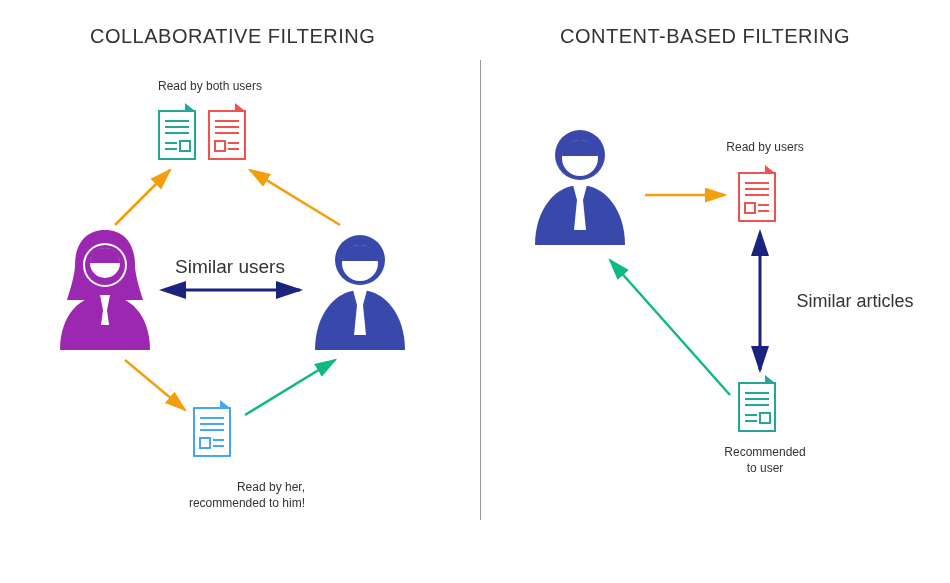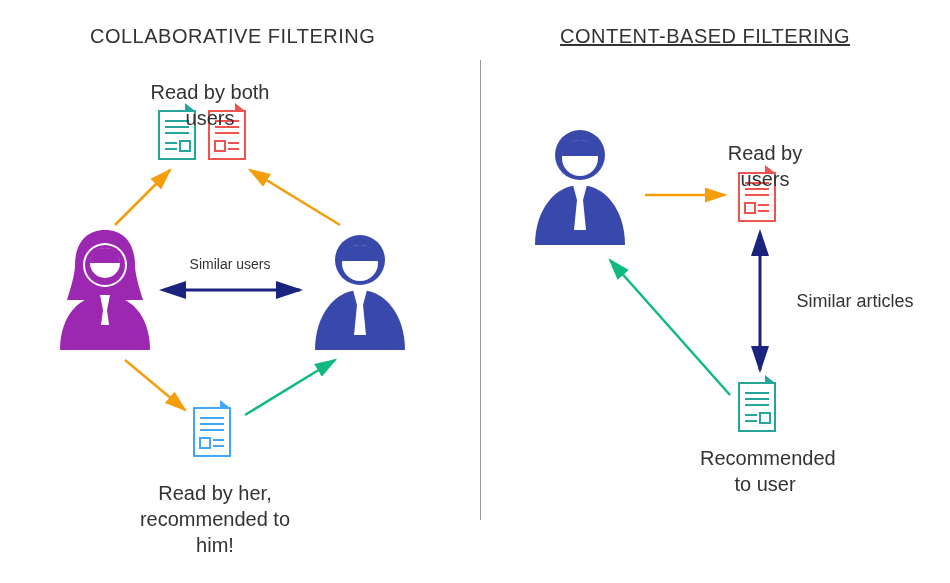--- a/index.html
+++ b/index.html
@@ -1,19 +1,19 @@
 <!DOCTYPE html>
 <html><head>
 <meta charset="utf-8">
 <style>
 * { margin:0; padding:0; box-sizing:border-box; }
 body { font-family: Arial, Helvetica, sans-serif; background:#fff; width:950px; height:583px; position:relative; }
 .container { position:relative; width:950px; height:479px; }
 .title { position:absolute; font-size:20px; color:#333; letter-spacing:0.5px; }
-.label { position:absolute; font-size:20px; color:#333; text-align:center; line-height:1.3; }
+.label { position:absolute; font-size:12px; color:#333; text-align:center; line-height:1.3; }
 .divider { position:absolute; left:480px; top:60px; width:1px; height:460px; background:#999; }
 svg { position:absolute; overflow:visible; }
 </style>
 </head>
 <body>
 
 <div class="container">
 
   <div class="title" style="left:90px; top:25px;">COLLABORATIVE FILTERING</div>
 
@@ -52,33 +52,33 @@
 
   <svg style="left:300px; top:225px; width:120px; height:130px;">
     <circle cx="60" cy="35" r="25" fill="#3949ab"></circle>
     <circle cx="60" cy="38" r="18" fill="#fff"></circle>
     <path d="M60 20 C48 20 42 28 42 36 L78 36 C78 28 72 20 60 20 Z" fill="#3949ab"></path>
     <path d="M15 125 C15 90 35 65 60 65 C85 65 105 90 105 125 Z" fill="#3949ab"></path>
     <polygon points="53,65 67,65 63,80 57,80" fill="#fff"></polygon>
     <polygon points="57,80 63,80 66,110 54,110" fill="#fff"></polygon>
   </svg>
 
-  <div class="label" style="left:160px; top:255px; width:140px; font-size:14px;">Similar users</div>
+  <div class="label" style="left:160px; top:255px; width:140px; font-size:19px;">Similar users</div>
 
   <svg style="left:190px; top:400px; width:50px; height:60px;">
     <rect x="4" y="8" width="36" height="48" fill="none" stroke="#42a5f5" stroke-width="2"></rect>
     <polygon points="4,8 30,8 30,0 40,8" fill="#42a5f5"></polygon>
     <line x1="10" y1="18" x2="34" y2="18" stroke="#42a5f5" stroke-width="2"></line>
     <line x1="10" y1="24" x2="34" y2="24" stroke="#42a5f5" stroke-width="2"></line>
     <line x1="10" y1="30" x2="34" y2="30" stroke="#42a5f5" stroke-width="2"></line>
     <rect x="10" y="38" width="10" height="10" fill="none" stroke="#42a5f5" stroke-width="2"></rect>
     <line x1="23" y1="40" x2="34" y2="40" stroke="#42a5f5" stroke-width="2"></line>
     <line x1="23" y1="46" x2="34" y2="46" stroke="#42a5f5" stroke-width="2"></line>
   </svg>
-  <div class="label" style="left:125px; top:480px; width:180px; white-space:pre-line;">Read by her,
+  <div class="label" style="left:125px; top:480px; width:180px; white-space:pre-line;text-align:right;">Read by her,
 recommended to him!</div>
 
   <svg style="left:0; top:0; width:480px; height:560px;">
     <defs>
       <marker id="ah-orange" markerWidth="10" markerHeight="10" refX="8" refY="3" orient="auto">
           <path d="M0,0 L9,3 L0,6 Z" fill="#f59e0b"></path>
         </marker>
       <marker id="ah-green" markerWidth="10" markerHeight="10" refX="8" refY="3" orient="auto">
           <path d="M0,0 L9,3 L0,6 Z" fill="#10b981"></path>
         </marker>
@@ -96,21 +96,21 @@
 
     <line x1="165" y1="290" x2="300" y2="290" stroke="#1a237e" stroke-width="3" marker-start="url(#ah-navy-b)" marker-end="url(#ah-navy-a)"></line>
 
     <line x1="125" y1="360" x2="185" y2="410" stroke="#f59e0b" stroke-width="2.5" marker-end="url(#ah-orange)"></line>
 
     <line x1="245" y1="415" x2="335" y2="360" stroke="#10b981" stroke-width="2.5" marker-end="url(#ah-green)"></line>
   </svg>
 
   <div class="divider"></div>
 
-  <div class="title" style="left:560px; top:25px;text-decoration:underline;">CONTENT-BASED FILTERING</div>
+  <div class="title" style="left:560px; top:25px;">CONTENT-BASED FILTERING</div>
 
   <svg style="left:520px; top:120px; width:120px; height:130px;">
     <circle cx="60" cy="35" r="25" fill="#3949ab"></circle>
     <circle cx="60" cy="38" r="18" fill="#fff"></circle>
     <path d="M60 20 C48 20 42 28 42 36 L78 36 C78 28 72 20 60 20 Z" fill="#3949ab"></path>
     <path d="M15 125 C15 90 35 65 60 65 C85 65 105 90 105 125 Z" fill="#3949ab"></path>
     <polygon points="53,65 67,65 63,80 57,80" fill="#fff"></polygon>
     <polygon points="57,80 63,80 66,110 54,110" fill="#fff"></polygon>
   </svg>
 

